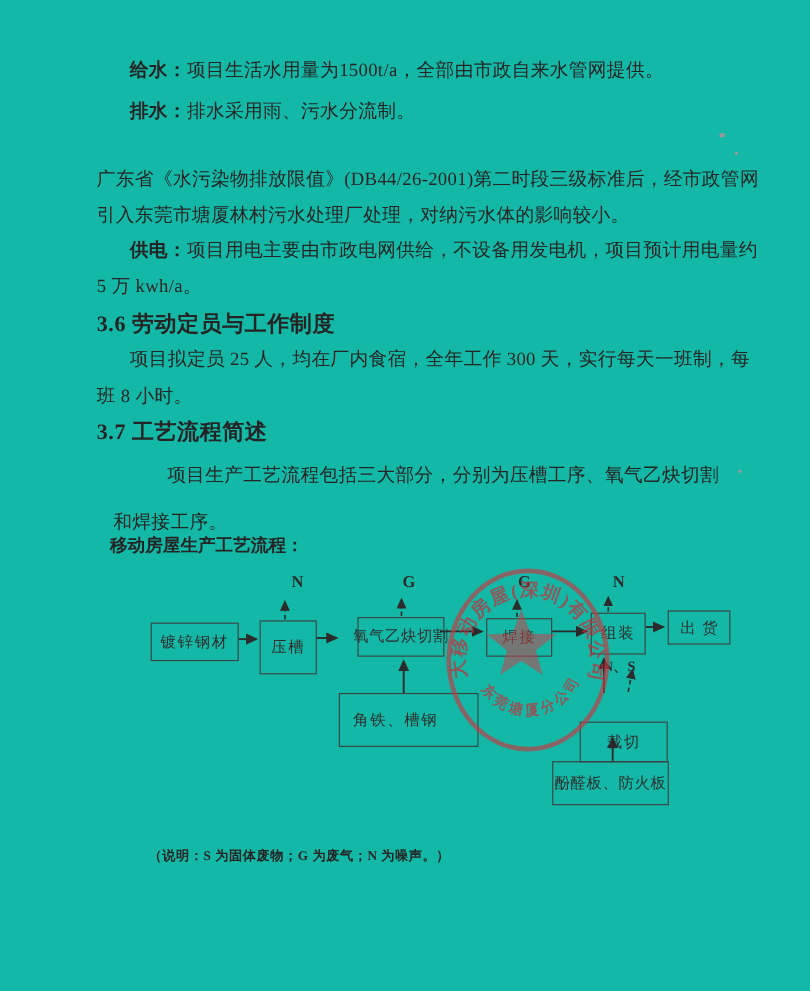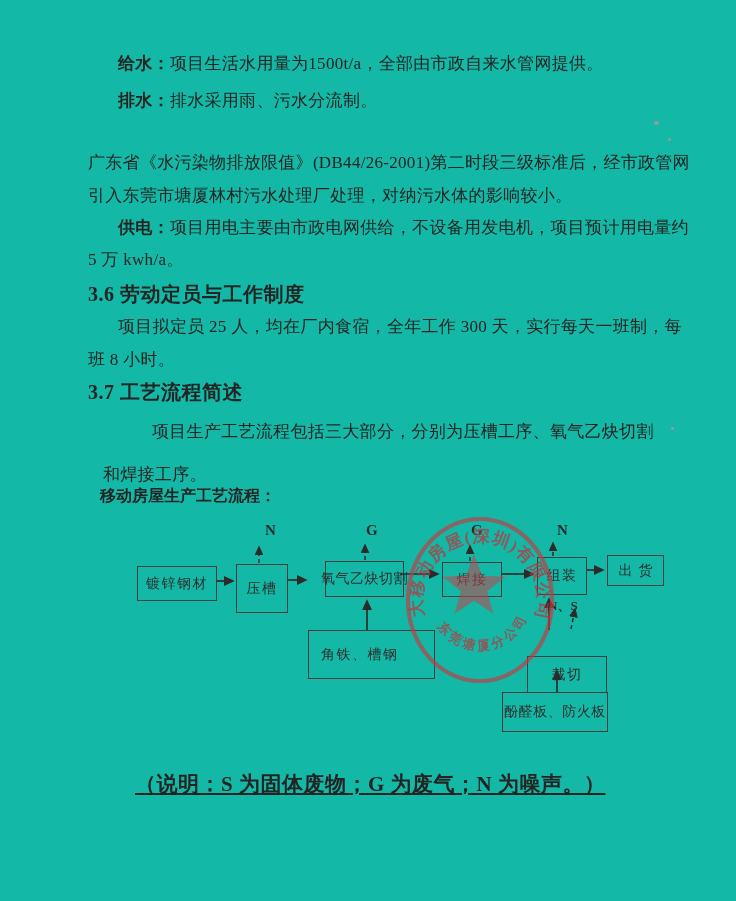--- a/index.html
+++ b/index.html
@@ -28,25 +28,24 @@
     letter-spacing:0.5px;
   }
   .flow-title{
     position:absolute;
     font-size:16px;
     font-weight:bold;
     white-space:nowrap;
   }
   .legend{
     position:absolute;
-    font-size:21px;
+    font-size:12px;
     font-weight:600;
     white-space:nowrap;
     letter-spacing:0.5px;
-    text-decoration:underline;
   }
   .fbox{
     position:absolute;
     border:1.6px solid #3e3e3e;
     display:flex;align-items:center;justify-content:center;
     font-size:14px;color:#2e2e2e;
     letter-spacing:1.5px;
     box-sizing:border-box;
     background:transparent;
     white-space:nowrap;

